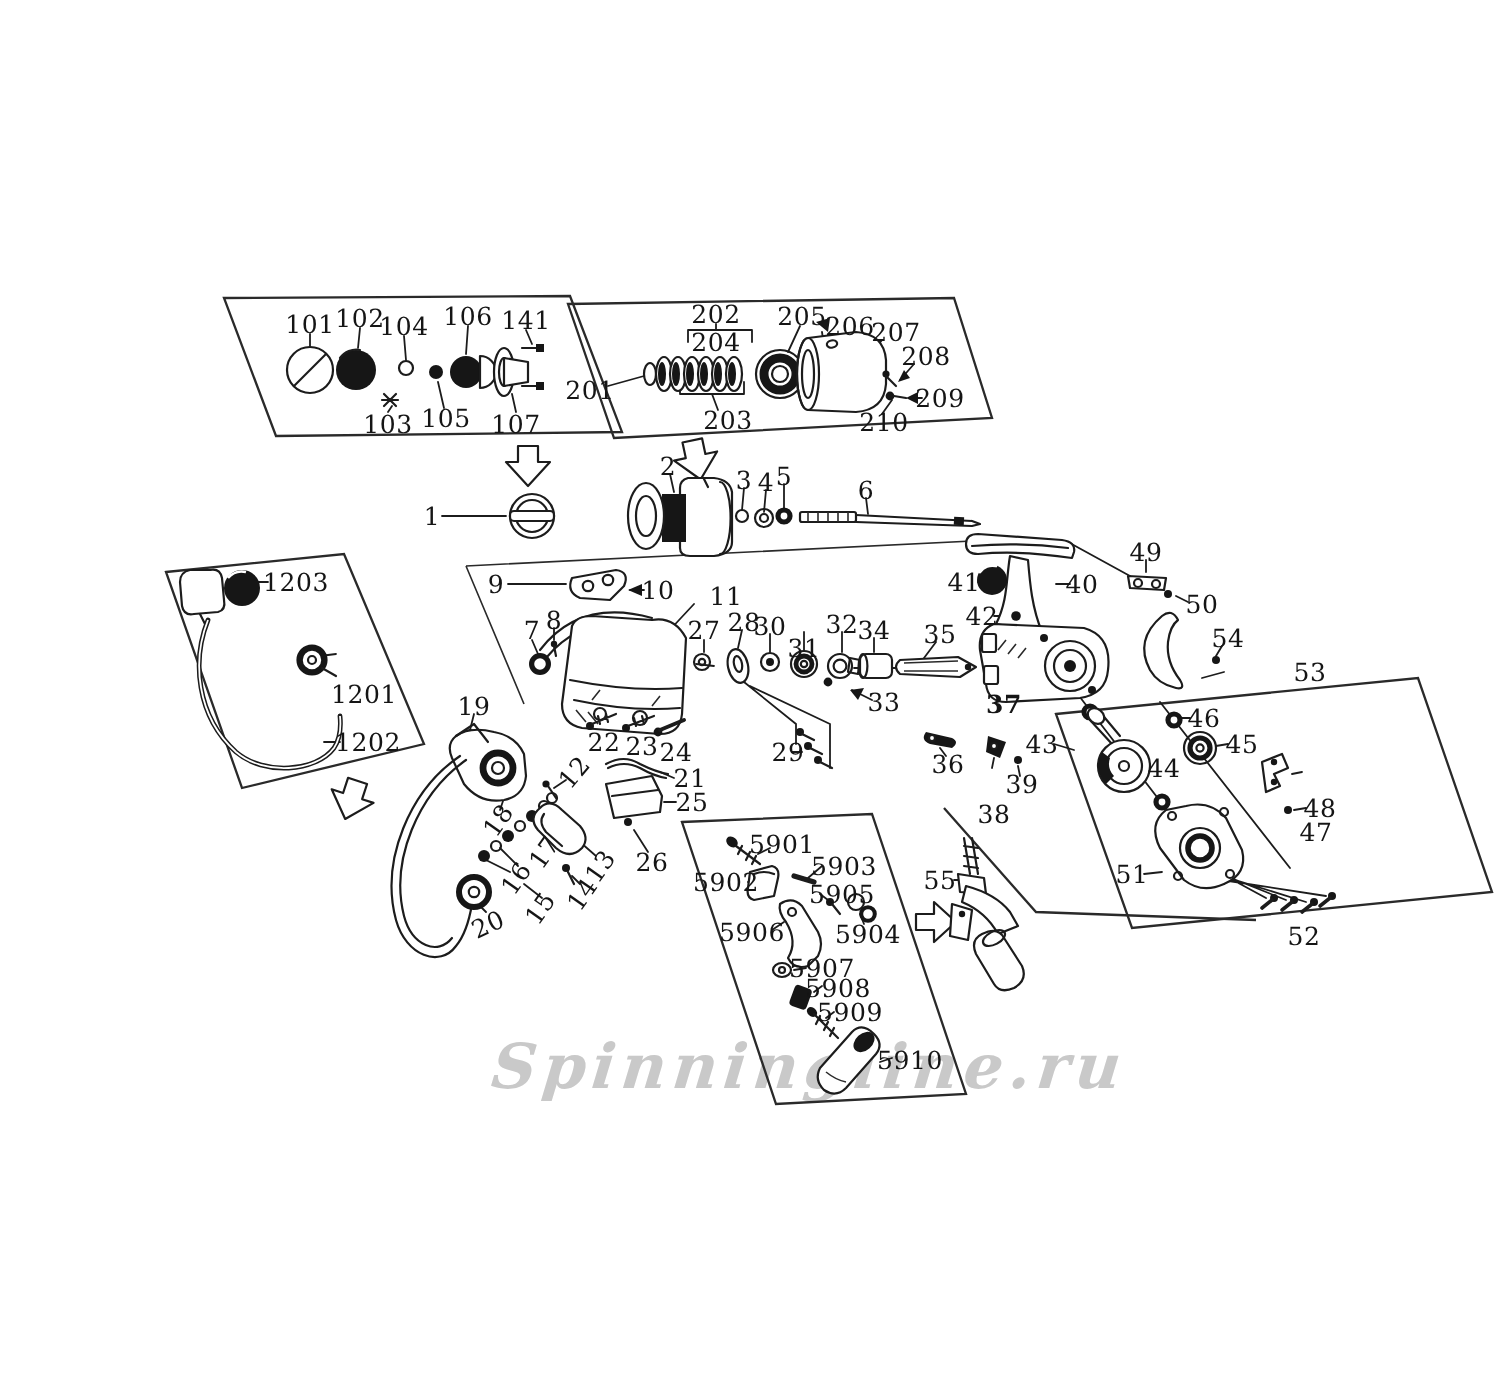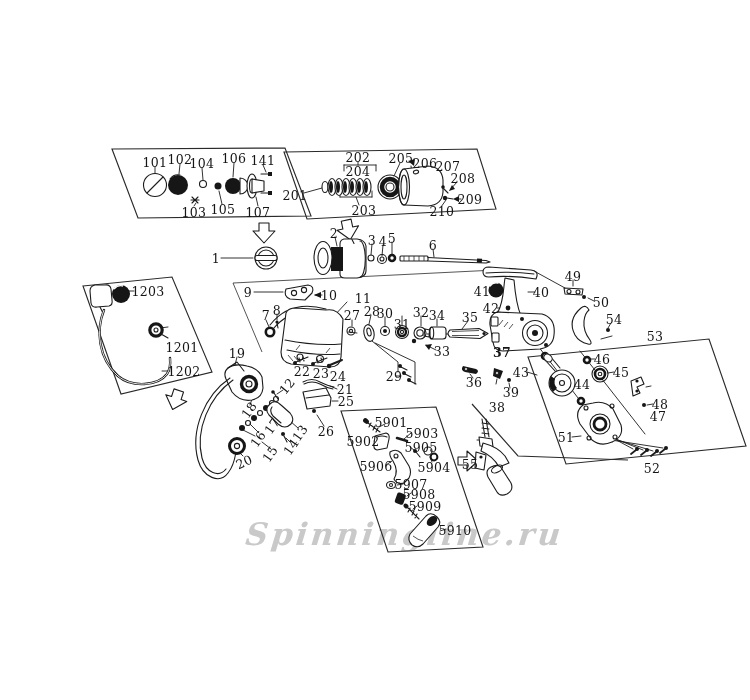--- a/index.html
+++ b/index.html
@@ -515,21 +515,21 @@
       <div class="plabel" style="left: 497px; top: 388px; transform: translate(-50%, -50%); margin-top: 19px;">38</div>
       <div class="plabel" style="left: 511px; top: 392px; transform: translate(-50%, -50%);">39</div>
       <div class="plabel" style="left: 521px; top: 372px; transform: translate(-50%, -50%);">43</div>
       <div class="plabel" style="left: 602px; top: 359px; transform: translate(-50%, -50%);">46</div>
       <div class="plabel" style="left: 582px; top: 384px; transform: translate(-50%, -50%);">44</div>
       <div class="plabel" style="left: 621px; top: 372px; transform: translate(-50%, -50%);">45</div>
       <div class="plabel" style="left: 658px; top: 386px; transform: translate(-50%, -50%); margin-top: 30px;">47</div>
       <div class="plabel" style="left: 660px; top: 404px; transform: translate(-50%, -50%);">48</div>
       <div class="plabel" style="left: 566px; top: 437px; transform: translate(-50%, -50%);">51</div>
       <div class="plabel" style="left: 652px; top: 468px; transform: translate(-50%, -50%);">52</div>
-      <div class="plabel" style="left: 470px; top: 440px; transform: translate(-50%, -50%); margin-top: 24px;">55</div>
+      <div class="plabel" style="left: 470px; top: 440px; transform: translate(-50%, -50%);">55</div>
       <div class="plabel" style="left: 391px; top: 422px; transform: translate(-50%, -50%);">5901</div>
       <div class="plabel" style="left: 363px; top: 441px; transform: translate(-50%, -50%);">5902</div>
       <div class="plabel" style="left: 422px; top: 433px; transform: translate(-50%, -50%);">5903</div>
       <div class="plabel" style="left: 421px; top: 447px; transform: translate(-50%, -50%);">5905</div>
       <div class="plabel" style="left: 434px; top: 467px; transform: translate(-50%, -50%);">5904</div>
       <div class="plabel" style="left: 376px; top: 466px; transform: translate(-50%, -50%);">5906</div>
       <div class="plabel" style="left: 411px; top: 484px; transform: translate(-50%, -50%);">5907</div>
       <div class="plabel" style="left: 419px; top: 494px; transform: translate(-50%, -50%);">5908</div>
       <div class="plabel" style="left: 425px; top: 506px; transform: translate(-50%, -50%);">5909</div>
       <div class="plabel" style="left: 455px; top: 530px; transform: translate(-50%, -50%);">5910</div>

